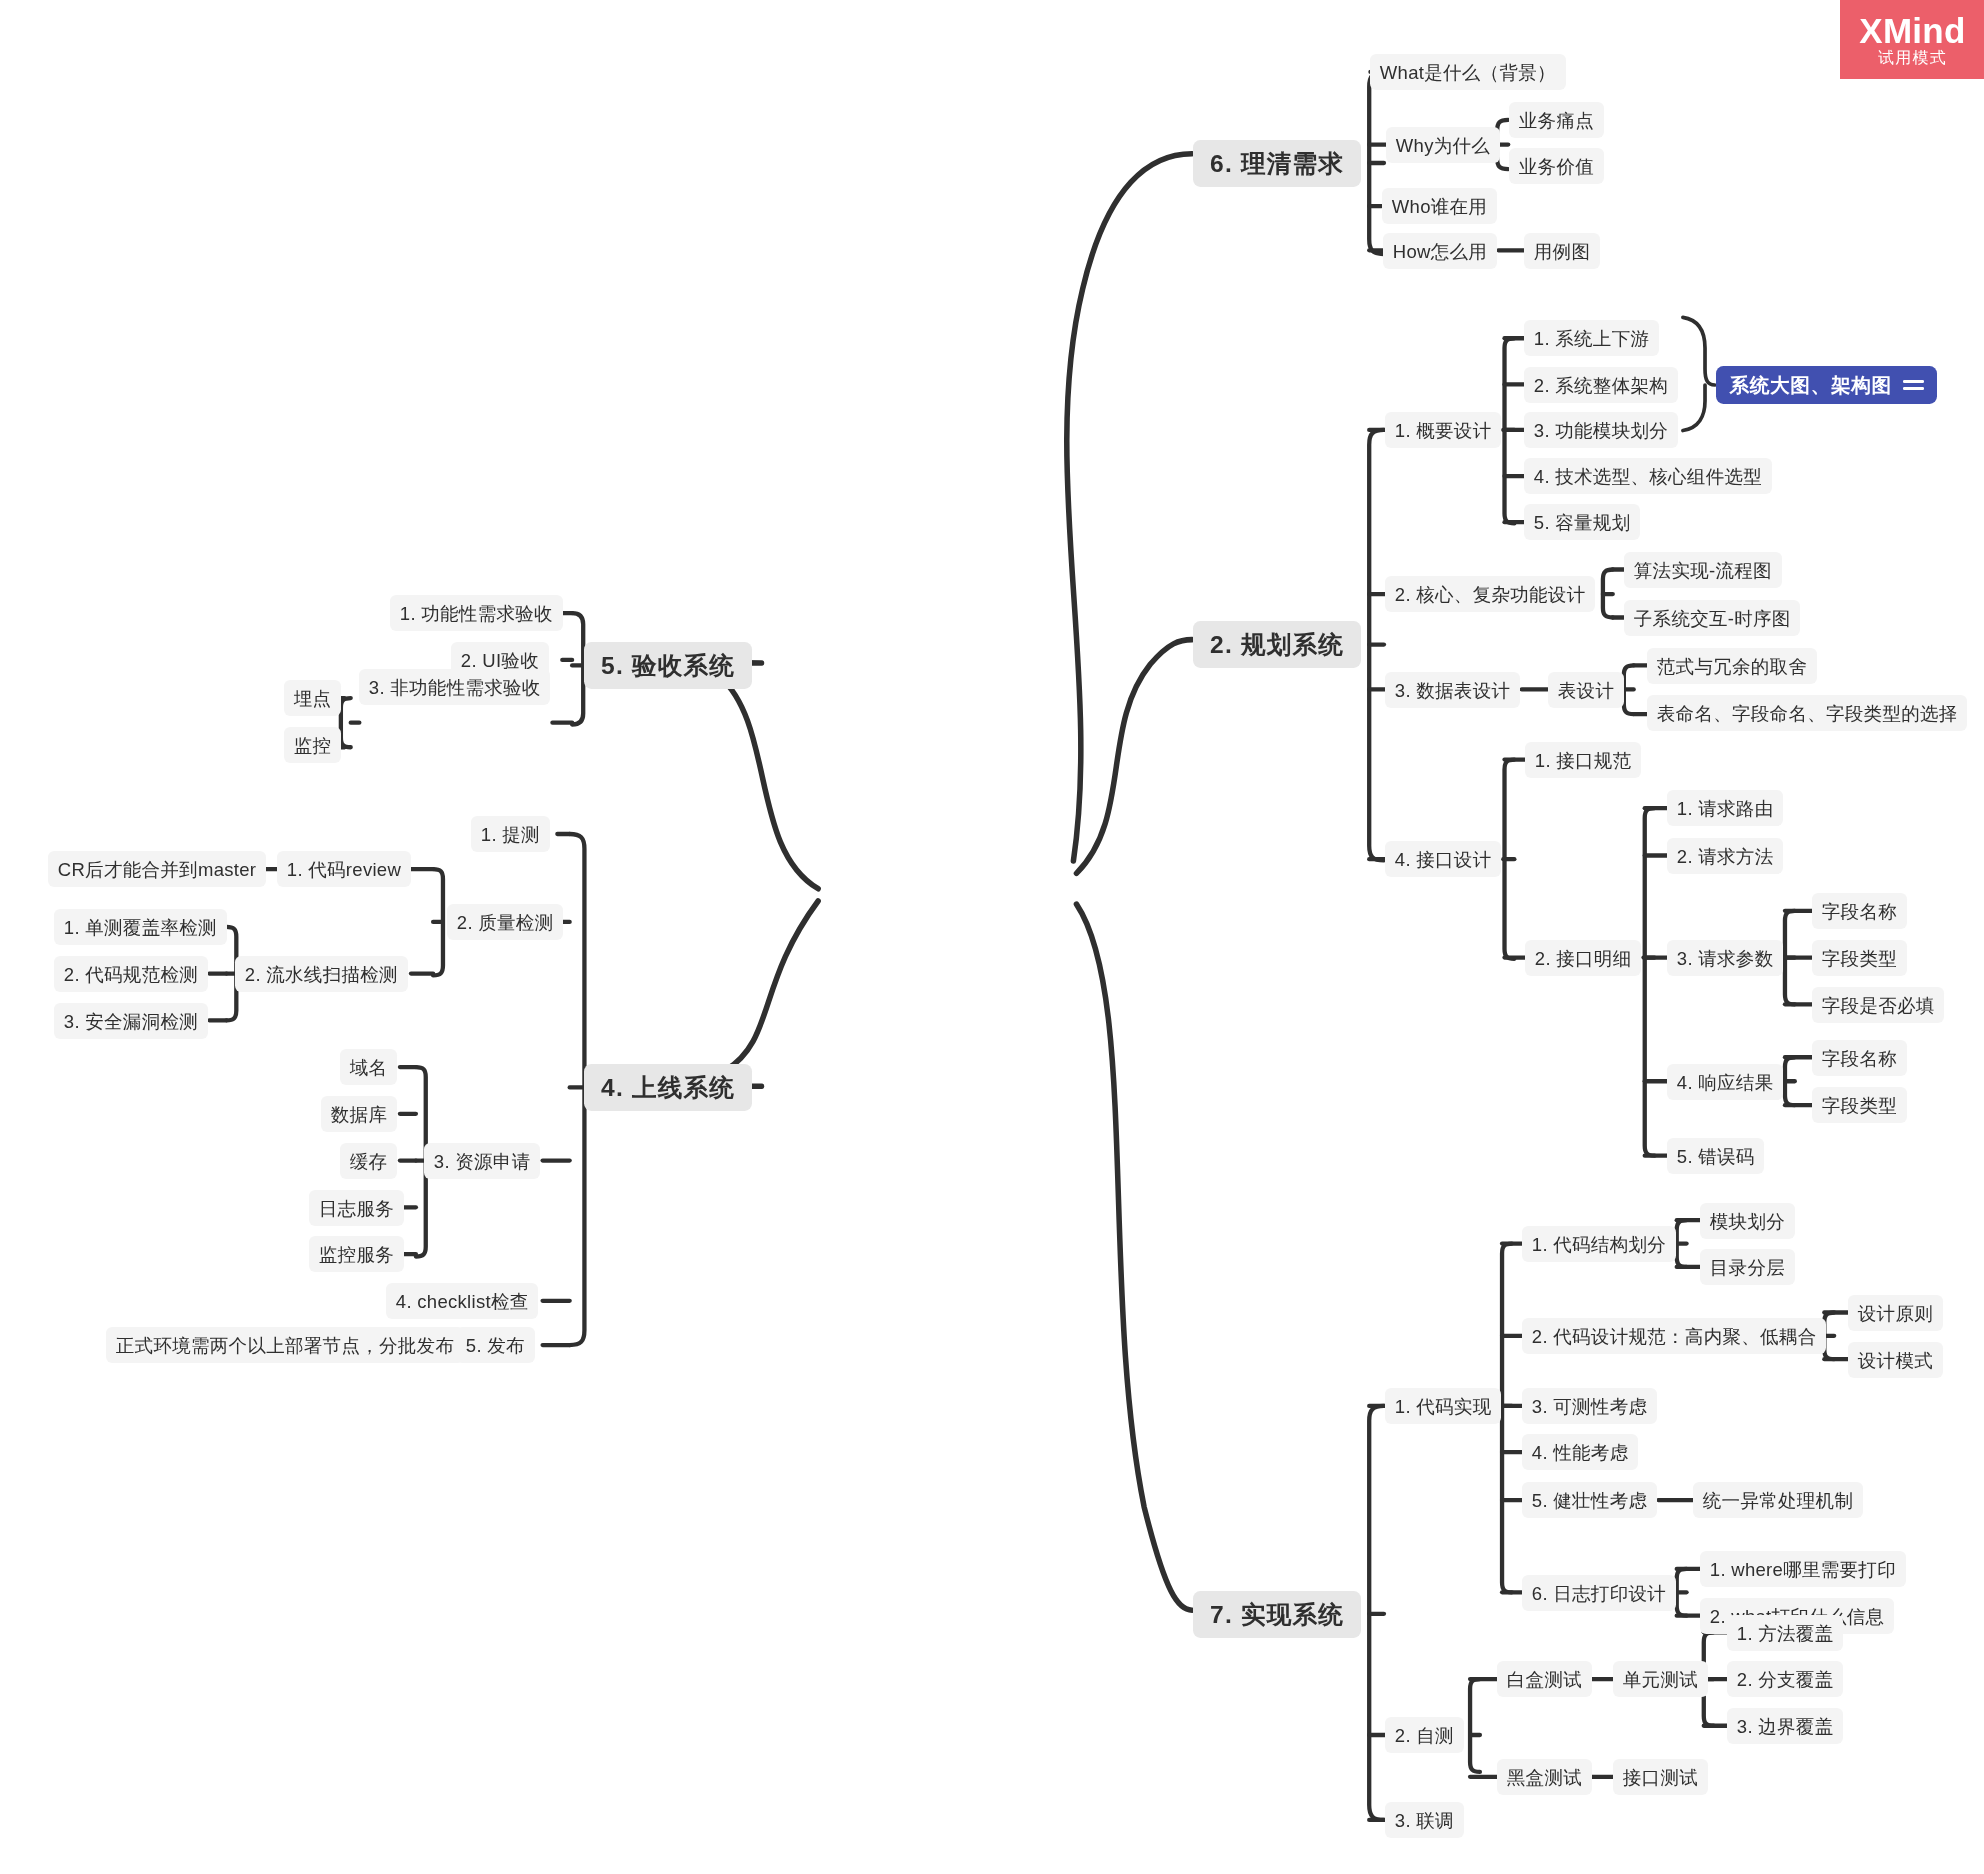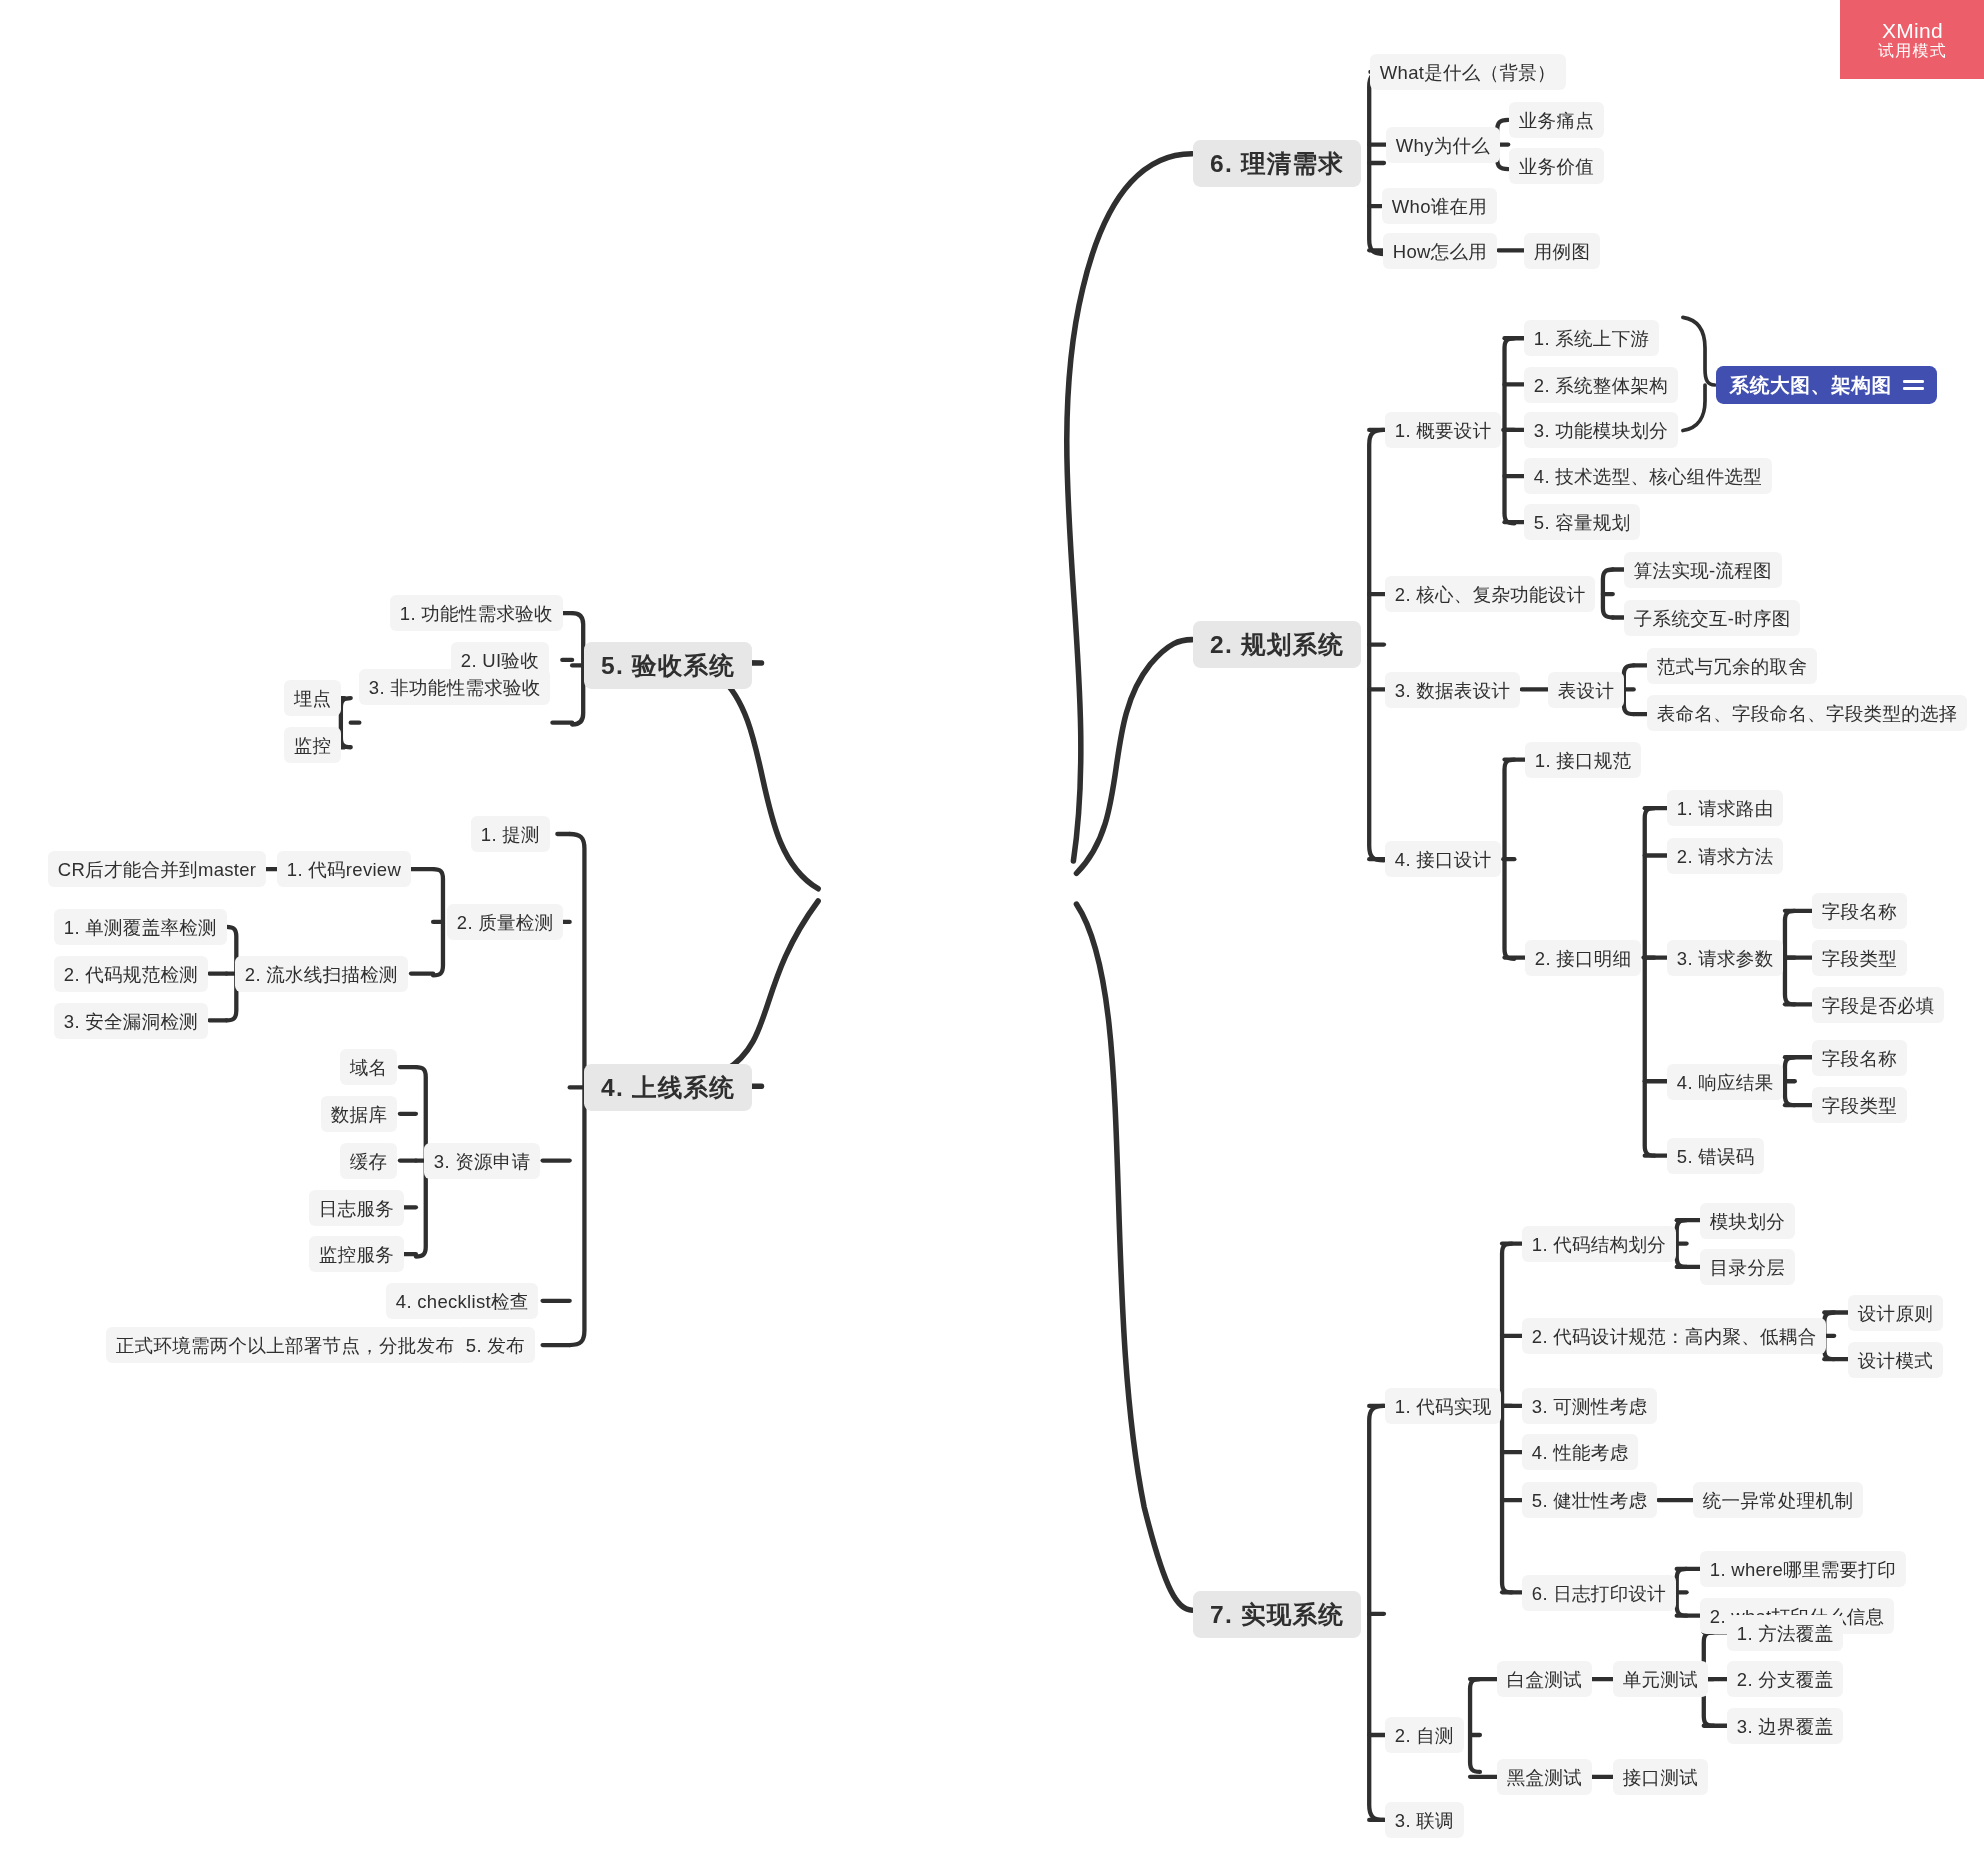--- a/index.html
+++ b/index.html
@@ -63,21 +63,21 @@
   .callout .lines i:nth-child(2){width:21px;}
 
   
   .watermark{
     position:absolute;right:0px;top:0px;
     width:145px;height:79px;
     background:#EC5F6A;
     display:flex;flex-direction:column;align-items:center;justify-content:center;
     color:#fff;gap:1.2px;
   }
-  .watermark .wm-brand{font-size:21px;font-weight:normal;letter-spacing:0.3px;line-height:1;}
+  .watermark .wm-brand{font-size:35px;font-weight:bold;letter-spacing:0.3px;line-height:1;}
   .watermark .wm-sub{font-size:16px;letter-spacing:1.2px;line-height:1.1;}
 </style>
 </head>
 <body>
 
 <div id="stage">
 
   <svg class="links" viewBox="0 0 3227 3047" xmlns="http://www.w3.org/2000/svg">
     <g fill="none" stroke="#2f2f2f" stroke-linecap="round" stroke-linejoin="round">
 

